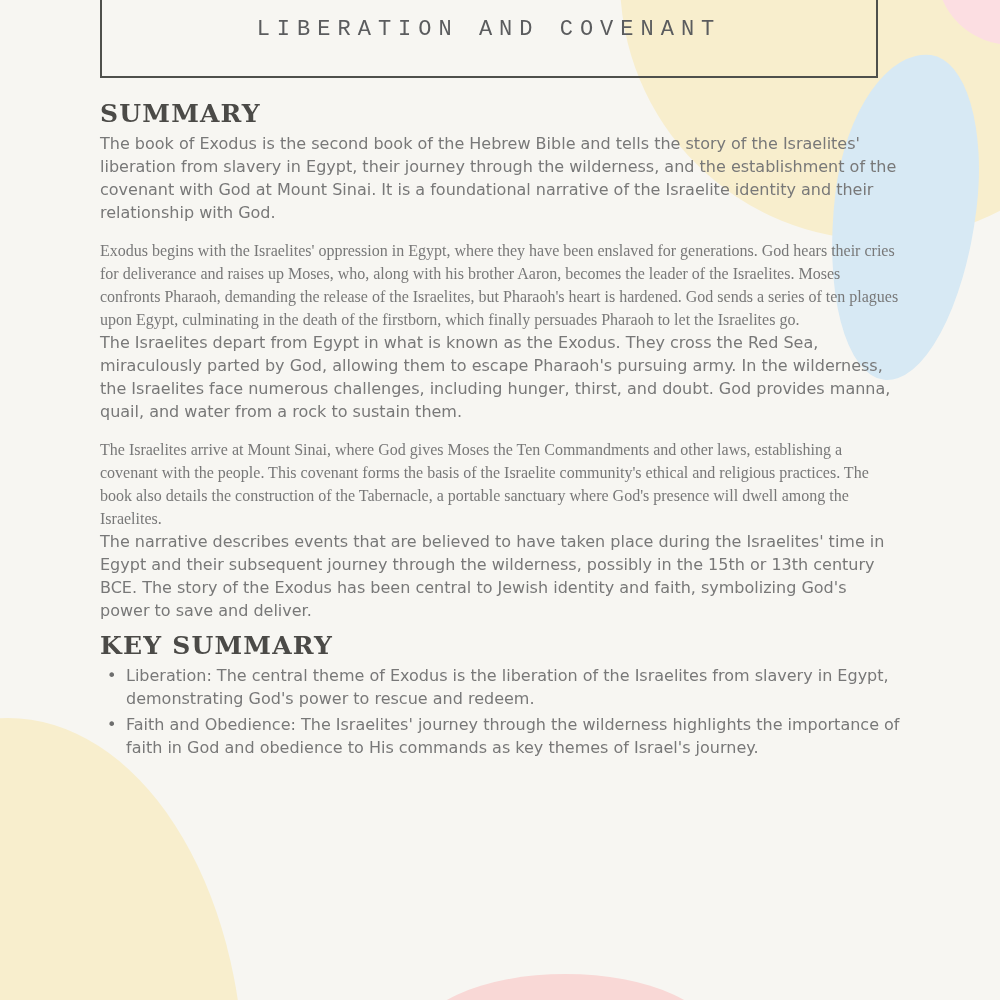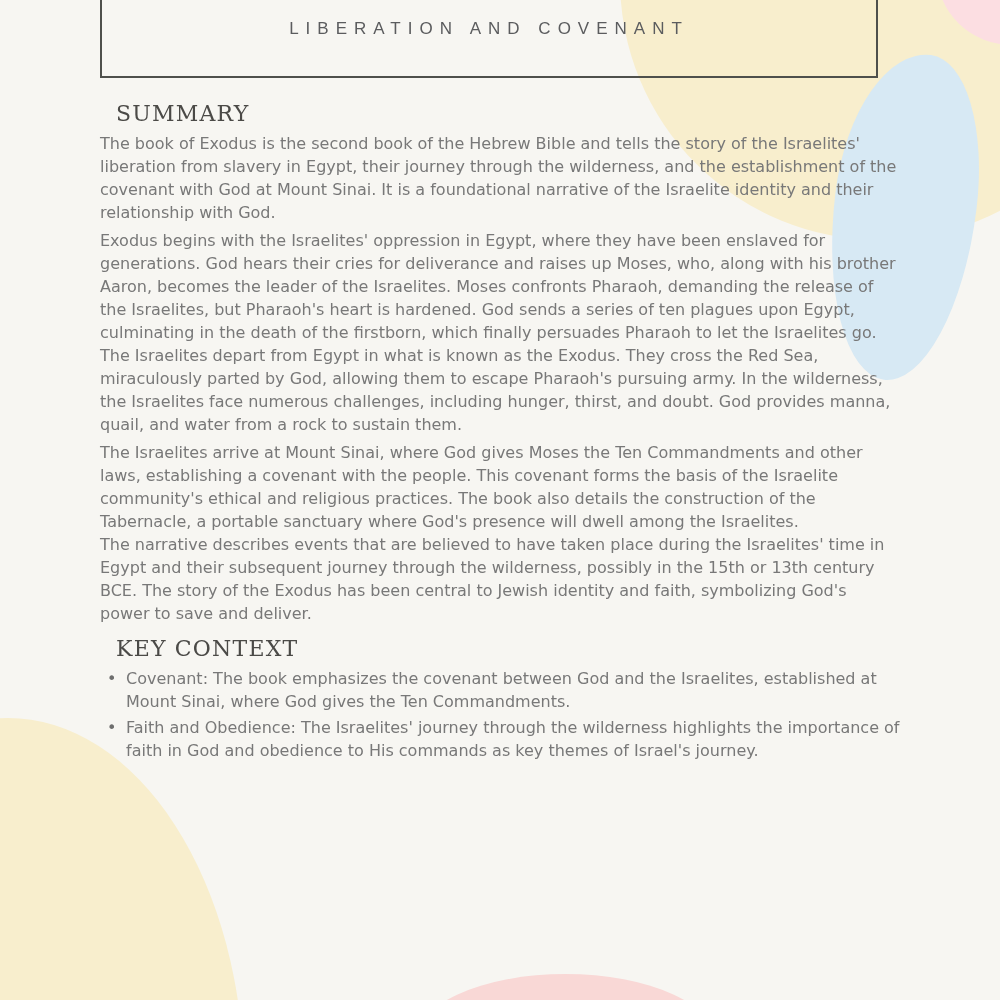--- a/index.html
+++ b/index.html
@@ -40,50 +40,50 @@
     position: absolute; z-index: 1;
     left: 100px; top: -36px;
     width: 778px; height: 114px;
     border: 2px solid #4f504c;
     display: flex; justify-content: center; align-items: center;
     padding-top: 16px; box-sizing: border-box;
     background: transparent;
   }
   .title-box h1 {
     margin: 0;
-    font-family: Liberation Sans, sans-serif;
+    font-family: Liberation Mono, monospace;
     font-weight: normal;
-    font-size: 17px;
+    font-size: 22px;
     letter-spacing: 7px;
     color: #5b5c5e;
     white-space: nowrap;
   }
   
   .content {
     position: relative; z-index: 1;
     margin: 0 100px;
     padding-top: 103px;
     width: 800px;
     color: #787878;
     font-size: 16px;
     line-height: 23px;
   }
   .content h2 {
-    margin: 0 0 7px 16px;
+    margin: 0 0 7px 0;
     font-family: "DejaVu Serif", serif;
-    font-weight: normal;
-    font-size: 22px;
+    font-weight: bold;
+    font-size: 25px;
     line-height: 22px;
     letter-spacing: 1.2px;
     color: #4b4a47;
   }
   .content h2.section-gap { margin-top: 14px; }
   .content h2.section-gap-lg { margin-top: 13px; }
   .content p { margin: 0; }
-  .content p.gap { margin-top: 5px; }
+  .content p.gap { margin-top: 15px; font-family: Liberation Serif, serif; }
   ul.bullets {
     list-style: none;
     margin: 3px 0 0 0;
     padding: 0;
   }
   ul.bullets li {
     position: relative;
     padding-left: 26px;
     margin-bottom: 3px;
   }
@@ -112,20 +112,20 @@
   <main class="content">
 
     <h2>SUMMARY</h2>
     <p>The book of Exodus is the second book of the Hebrew Bible and tells the story of the Israelites' liberation from slavery in Egypt, their journey through the wilderness, and the establishment of the covenant with God at Mount Sinai. It is a foundational narrative of the Israelite identity and their relationship with God.</p>
     <p class="gap">Exodus begins with the Israelites' oppression in Egypt, where they have been enslaved for generations. God hears their cries for deliverance and raises up Moses, who, along with his brother Aaron, becomes the leader of the Israelites. Moses confronts Pharaoh, demanding the release of the Israelites, but Pharaoh's heart is hardened. God sends a series of ten plagues upon Egypt, culminating in the death of the firstborn, which finally persuades Pharaoh to let the Israelites go.</p>
     <p>The Israelites depart from Egypt in what is known as the Exodus. They cross the Red Sea, miraculously parted by God, allowing them to escape Pharaoh's pursuing army. In the wilderness, the Israelites face numerous challenges, including hunger, thirst, and doubt. God provides manna, quail, and water from a rock to sustain them.</p>
     <p class="gap">The Israelites arrive at Mount Sinai, where God gives Moses the Ten Commandments and other laws, establishing a covenant with the people. This covenant forms the basis of the Israelite community's ethical and religious practices. The book also details the construction of the Tabernacle, a portable sanctuary where God's presence will dwell among the Israelites.</p>
 
     <p>The narrative describes events that are believed to have taken place during the Israelites' time in Egypt and their subsequent journey through the wilderness, possibly in the 15th or 13th century BCE. The story of the Exodus has been central to Jewish identity and faith, symbolizing God's power to save and deliver.</p>
 
-    <h2 class="section-gap-lg">KEY CONTEXT</h2>
+    <h2 class="section-gap-lg">KEY SUMMARY</h2>
     <ul class="bullets">
-      <li>Covenant: The book emphasizes the covenant between God and the Israelites, established at Mount Sinai, where God gives the Ten Commandments.</li>
+      <li>Liberation: The central theme of Exodus is the liberation of the Israelites from slavery in Egypt, demonstrating God's power to rescue and redeem.</li>
       <li>Faith and Obedience: The Israelites' journey through the wilderness highlights the importance of faith in God and obedience to His commands as key themes of Israel's journey.</li>
     </ul>
 
   </main>
 </div>
 
 </body></html>

